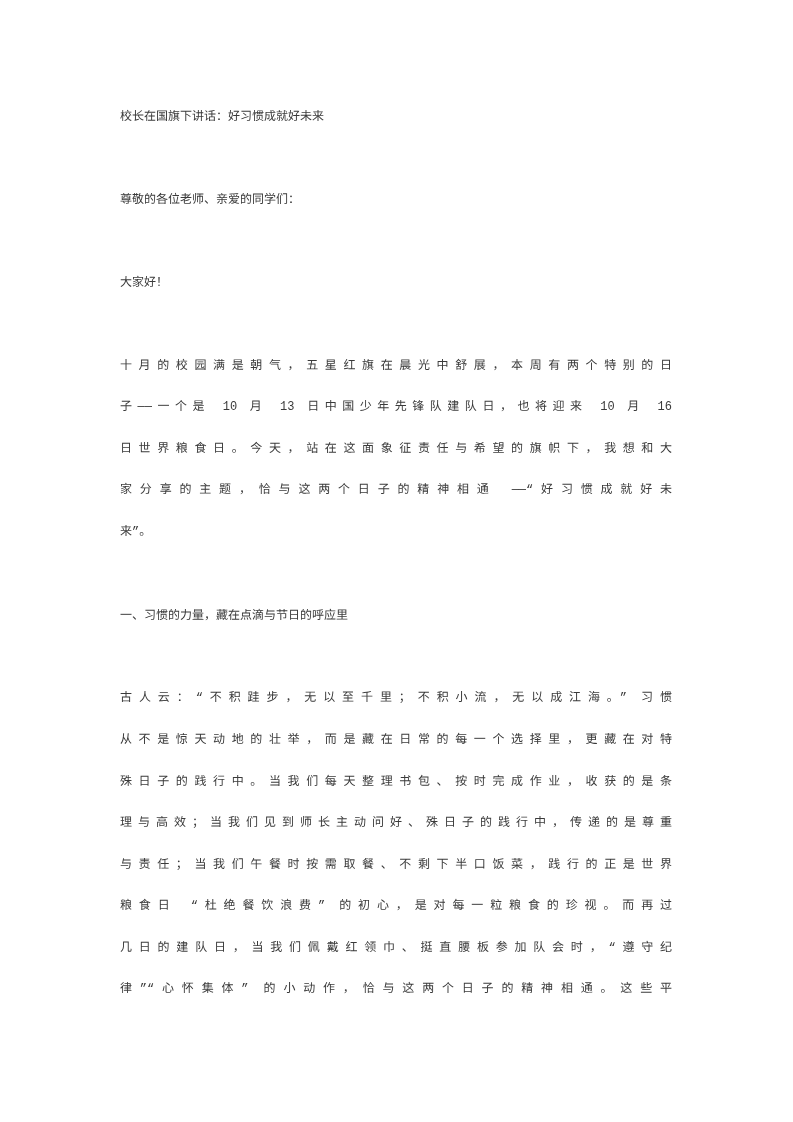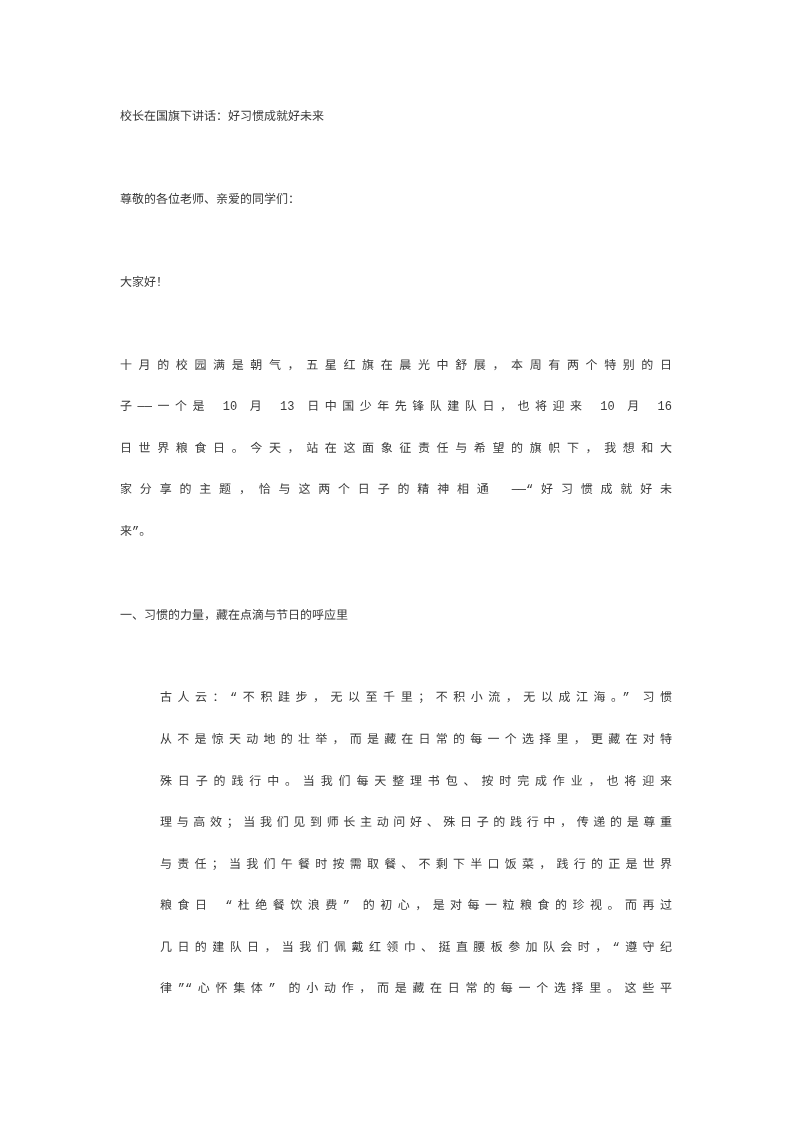--- a/index.html
+++ b/index.html
@@ -15,21 +15,21 @@
     padding: 96px 121px 0 120px;
     background: #ffffff;
     overflow: hidden;
     font-family: "Liberation Sans", "Liberation Serif", serif;
     font-size: 12px;
     line-height: 41.6px;
     color: #3a3a3a;
   }
   
   .block { margin: 0 0 41.6px 0; }
-  .block:last-child { margin-bottom: 0; margin-left: 40px; }
+  .block:last-child { margin-bottom: 0; }
   .line { white-space: pre-wrap; }
   
   .jline {
     text-align: justify;
     text-align-last: justify;
     text-justify: inter-character;
     white-space: pre-wrap;
     font-family: Liberation Mono, monospace;
   }
   .jline.final {
@@ -61,21 +61,21 @@
     <div class="jline final">来”。</div>
   </div>
 
   <div class="block">
     <div class="line">一、习惯的力量，藏在点滴与节日的呼应里</div>
   </div>
 
   <div class="block">
     <div class="jline">古人云：“不积跬步，无以至千里；不积小流，无以成江海。” 习惯</div>
     <div class="jline">从不是惊天动地的壮举，而是藏在日常的每一个选择里，更藏在对特</div>
-    <div class="jline">殊日子的践行中。当我们每天整理书包、按时完成作业，也将迎来</div>
+    <div class="jline">殊日子的践行中。当我们每天整理书包、按时完成作业，收获的是条</div>
     <div class="jline">理与高效；当我们见到师长主动问好、殊日子的践行中，传递的是尊重</div>
     <div class="jline">与责任；当我们午餐时按需取餐、不剩下半口饭菜，践行的正是世界</div>
     <div class="jline">粮食日 “杜绝餐饮浪费” 的初心，是对每一粒粮食的珍视。而再过</div>
     <div class="jline">几日的建队日，当我们佩戴红领巾、挺直腰板参加队会时，“遵守纪</div>
-    <div class="jline">律”“心怀集体” 的小动作，而是藏在日常的每一个选择里。这些平</div>
+    <div class="jline">律”“心怀集体” 的小动作，恰与这两个日子的精神相通。这些平</div>
   </div>
 
 </div>
 
 </body></html>

